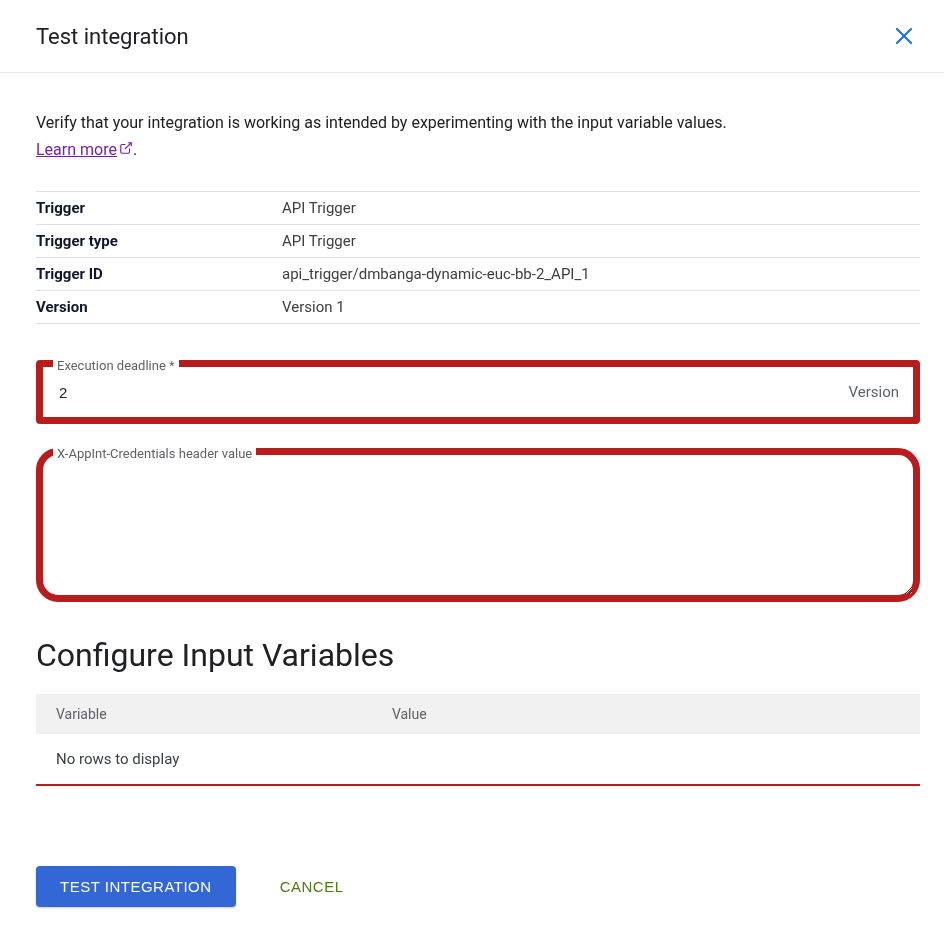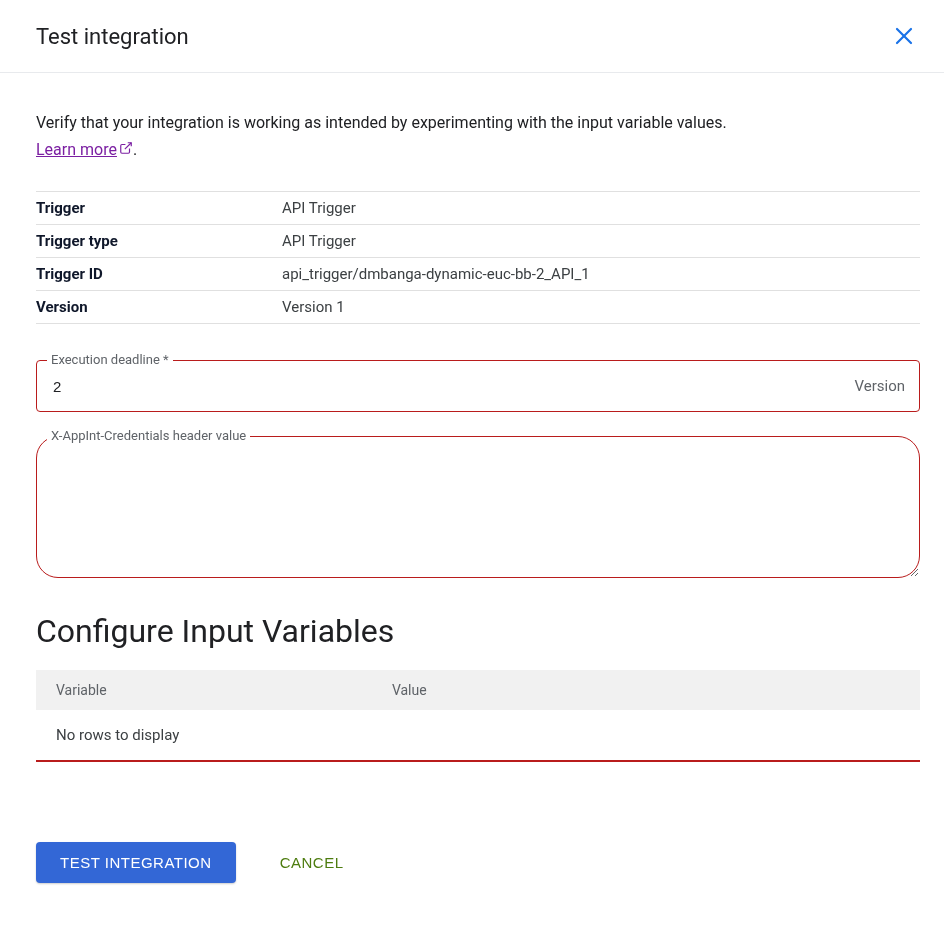--- a/index.html
+++ b/index.html
@@ -72,21 +72,21 @@
     font-weight: 700;
     width: 246px;
     color: #0f172a;
   }
   .info-table td:last-child {
     color: #3c4043;
     font-weight: 400;
   }
   .field-outlined {
     position: relative;
-    border: 1px solid #b91c1c;
+    border: 7px solid #b91c1c;
     border-radius: 4px;
     max-width: 884px;
     margin-bottom: 24px;
   }
   .field-label-floating {
     position: absolute;
     top: -9px;
     left: 10px;
     background: #fff;
     padding: 0 4px;

